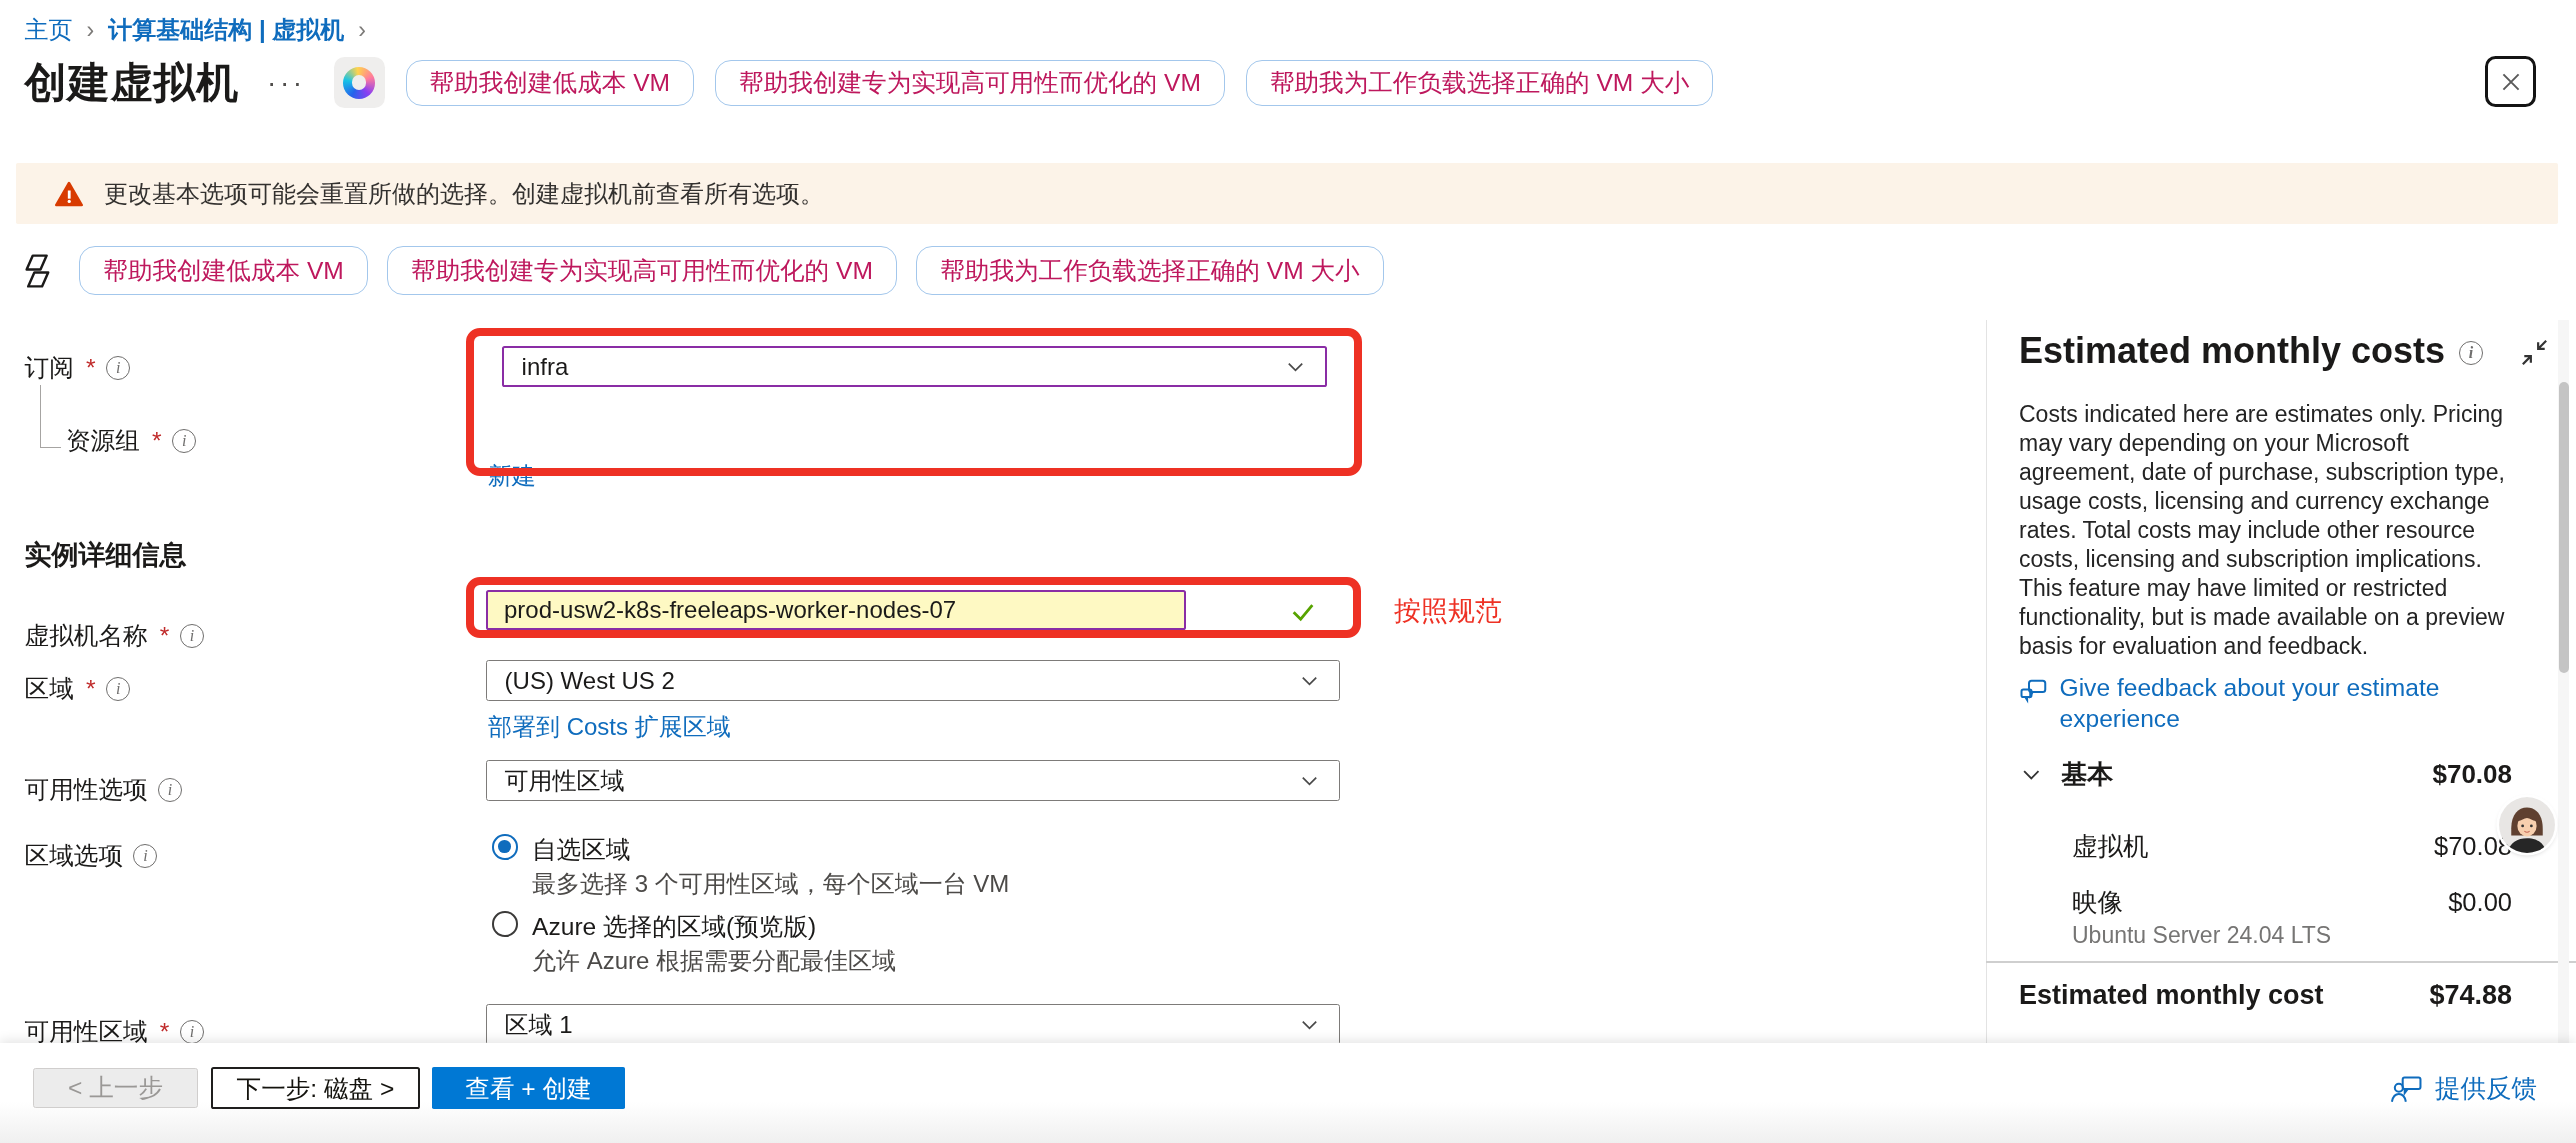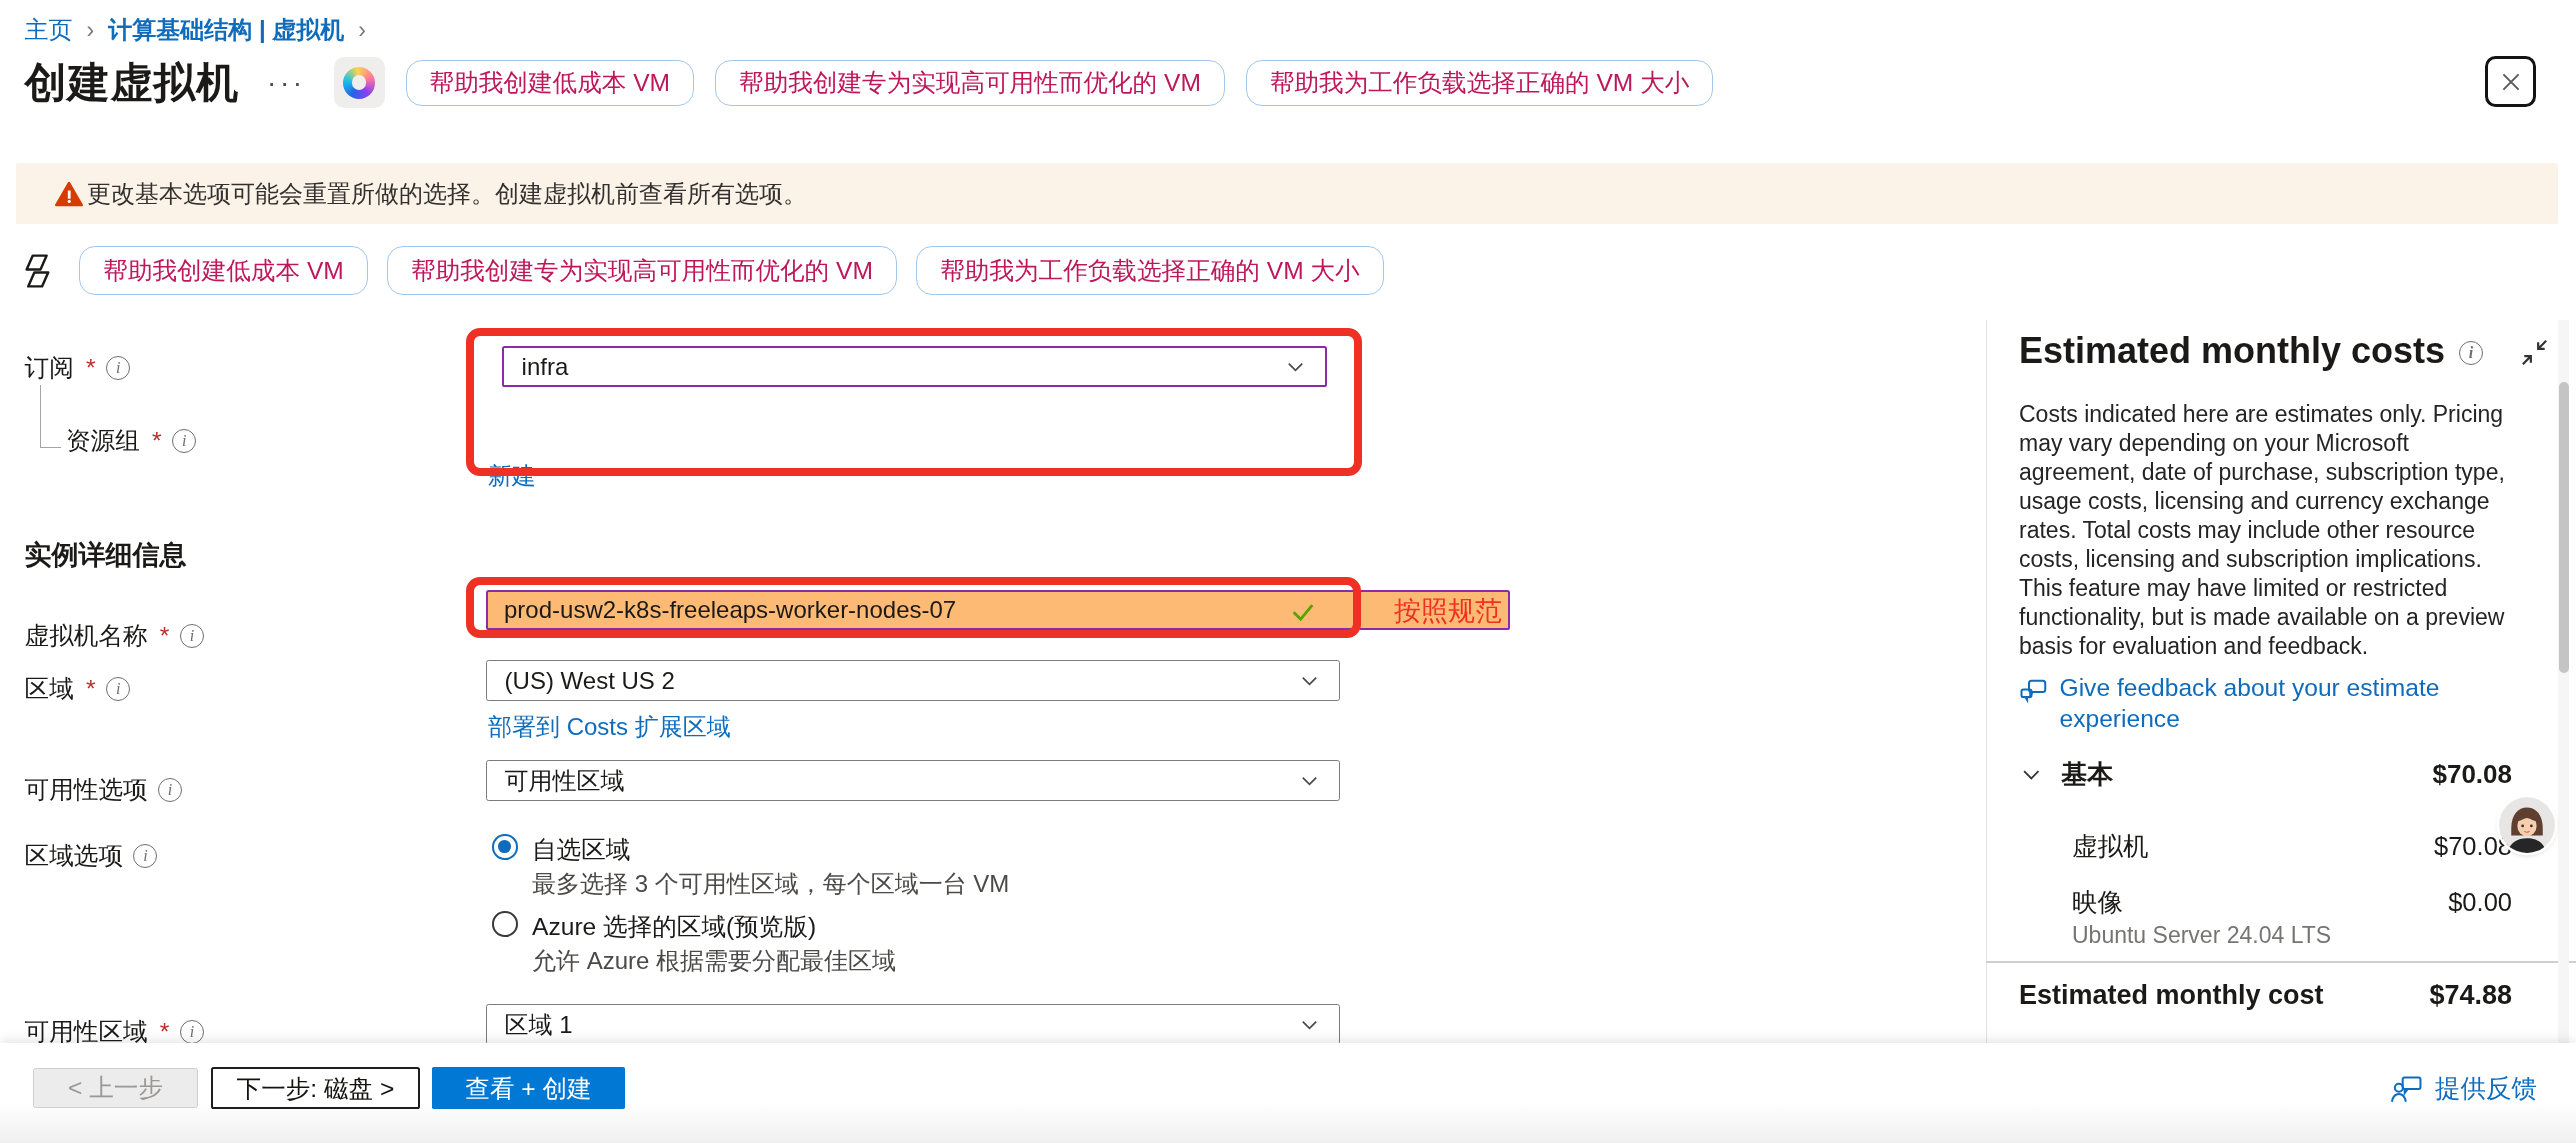--- a/index.html
+++ b/index.html
@@ -22,39 +22,39 @@
   .copilot-btn { width:51px; height:51px; border-radius:10.5px; background:#efeeed; display:flex; align-items:center; justify-content:center; border:none; cursor:pointer; }
   .copilot-logo { width:32px; height:32px; border-radius:50%;
     background:conic-gradient(from 210deg,#2563eb,#18c3e6,#ffd34d,#ff7a9c,#8a3ff2,#2563eb); position:relative; }
   .copilot-logo::after { content:""; position:absolute; inset:8.8px; background:#efeeed; border-radius:50%; }
   .pill { height:46px; padding:0 23px; border:1.8px solid #a3c7ec; border-radius:16px; background:#fff;
     display:flex; align-items:center; font-size:24.6px; white-space:nowrap; color:#be185d; cursor:pointer; }
   .close-btn { position:absolute; right:40px; top:49px; width:51px; height:51px; border:3.5px solid #141414;
     border-radius:10.5px; background:#fff; display:flex; align-items:center; justify-content:center; cursor:pointer; }
   
   .warnbar { position:absolute; left:16px; right:17.6px; top:156px; height:61px; background:#fcf3e8; border-radius:1.8px;
-    display:flex; align-items:center; gap:4px; padding-left:39px; font-size:24px; color:#33312f; }
+    display:flex; align-items:center; gap:21px; padding-left:39px; font-size:24px; color:#33312f; }
   
   .assist { position:absolute; left:21px; top:239px; display:flex; align-items:center; gap:19.3px; }
   .assist .pill { height:49px; }
   
   .flabel { position:absolute; left:24.6px; font-size:24.6px; display:flex; align-items:center; gap:10.5px; }
   .flabel.indent { left:66px; }
   .req { color:#c02b2b; font-size:24.6px; margin-left:1.8px; }
   .info { width:24px; height:24px; min-width:24px; border:1.8px solid #6f6e6d; border-radius:50%; color:#6f6e6d;
     font-size:16px; display:flex; align-items:center; justify-content:center; font-family:"Liberation Serif", serif; font-style:italic; }
   .connector { position:absolute; left:40px; top:378px; width:21px; height:63px;
     border-left:1.8px solid #a6a4a2; border-bottom:1.8px solid #a6a4a2; }
   .dd { position:absolute; left:486px; width:854px; height:41px; border:1.8px solid #7d7b79; border-radius:2.6px;
     background:#fff; display:flex; align-items:center; justify-content:space-between; padding:0 17.6px; font-size:24px; cursor:pointer; }
   .dd.purple { left:502px; width:825px; border:2.6px solid #8a2da5; }
   .link { color:#0f6cbd; font-size:24px; cursor:pointer; position:absolute; }
   .section-title { position:absolute; left:24.6px; top:530px; font-size:27px; font-weight:700; }
-  .vm-input { position:absolute; left:486px; top:583px; width:1024px; height:40px; border:2.6px solid #8a2da5; border-radius:2.6px;
-    font-size:24px; padding:0 53px 0 16px; font-family:"Liberation Sans", sans-serif; color:#1b1a19; background:#fdba74; }
+  .vm-input { position:absolute; left:486px; top:583px; width:700px; height:40px; border:2.6px solid #8a2da5; border-radius:2.6px;
+    font-size:24px; padding:0 53px 0 16px; font-family:"Liberation Sans", sans-serif; color:#1b1a19; background:#fef9c3; }
   .vm-check { position:absolute; left:1289px; top:590px; }
   .redbox { position:absolute; border:8px solid #ee3124; border-radius:14px; z-index:6; pointer-events:none; background:transparent; }
   .redbox.rb1 { left:466px; top:321px; width:896px; height:148px; }
   .redbox.rb2 { left:466px; top:570px; width:895px; height:61px; }
   .annotation { position:absolute; left:1394px; top:586px; font-size:27px; color:#ee3124; }
   .radio { position:absolute; width:25.5px; height:25.5px; border-radius:50%; background:#fff; cursor:pointer; }
   .radio.sel { border:2.6px solid #0f6cbd; }
   .radio.sel::after { content:""; position:absolute; inset:4.4px; border-radius:50%; background:#0f6cbd; }
   .radio.unsel { border:2.6px solid #3b3a39; }
   .opt-label { position:absolute; left:532px; font-size:24.6px; }

